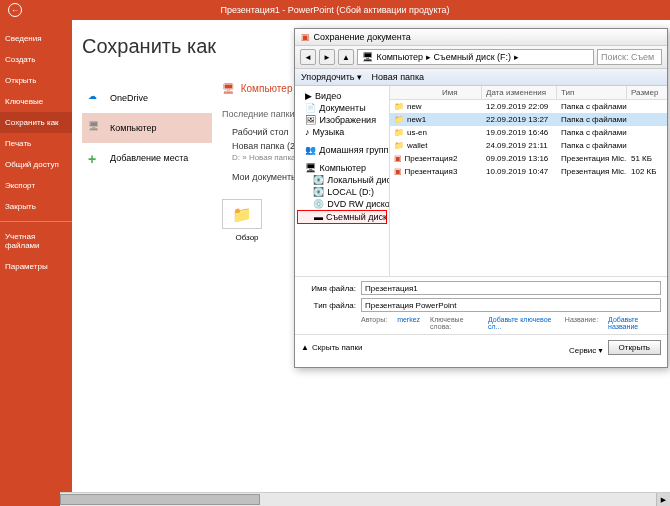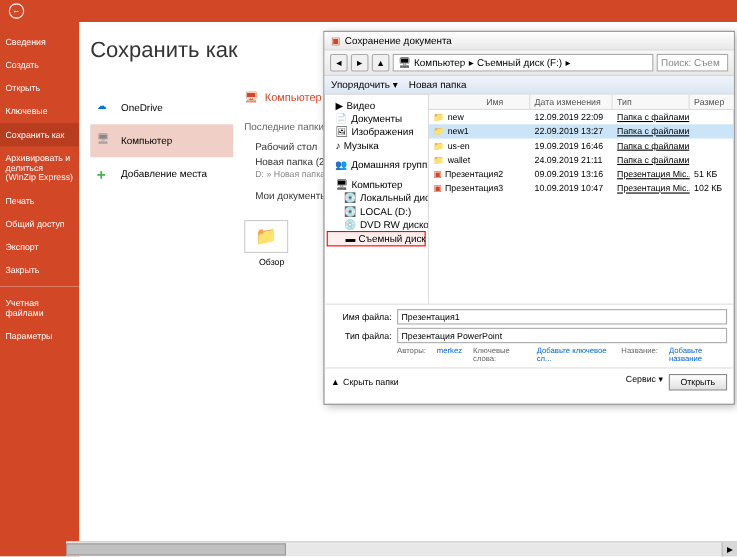--- a/index.html
+++ b/index.html
@@ -44,55 +44,55 @@
 .dlg-files{flex:1;}
 .file-header{display:flex;border-bottom:1px solid #ddd;background:#f8f8f8;font-size:8px;color:#555;}
 .fh-name{flex:1;padding:2px 4px;border-right:1px solid #ddd;margin-left:48px;}
 .fh-date{width:75px;padding:2px 4px;border-right:1px solid #ddd;}
 .fh-type{width:70px;padding:2px 4px;border-right:1px solid #ddd;}
 .fh-size{width:40px;padding:2px 4px;}
 .file-row{display:flex;font-size:8px;padding:1px 0;}
 .file-row.sel{background:#cce4f7;}
 .fr-name{flex:1;padding:1px 4px;display:flex;align-items:center;gap:3px;}
 .fr-date{width:75px;padding:1px 4px;}
-.fr-type{width:70px;padding:1px 4px;white-space:nowrap;overflow:hidden;text-decoration:underline;}
+.fr-type{width:70px;padding:1px 4px;white-space:nowrap;overflow:hidden;}
 .fr-size{width:40px;padding:1px 4px;text-align:left;}
 .folder-ic{color:#f0c060;}
 .ppt-ic{color:#d24726;}
 .dlg-bottom{border-top:1px solid #ddd;padding:4px 6px;}
 .field-row{display:flex;align-items:center;gap:5px;margin-bottom:3px;}
 .field-label{width:55px;text-align:right;font-size:8px;}
 .field-input{flex:1;border:1px solid #aaa;padding:1px 3px;font-size:8px;height:14px;}
 .meta-row{display:flex;gap:10px;font-size:7px;margin:4px 0 0 60px;}
 .meta-label{color:#666;}
 .meta-link{color:#0066cc;}
 .dlg-footer{border-top:1px solid #ddd;padding:5px 6px;display:flex;align-items:center;justify-content:space-between;}
 .hide-folders{display:flex;align-items:center;gap:3px;font-size:8px;}
-.dlg-buttons{display:flex;gap:5px;align-items:flex-start;}
+.dlg-buttons{display:flex;gap:5px;align-items:flex-end;}
 .dlg-btn{border:1px solid #888;background:linear-gradient(#fff,#e0e0e0);padding:2px 10px;font-size:8px;cursor:pointer;}
 .scrollbar-bottom{position:absolute;bottom:0;left:60px;right:0;height:14px;background:#e8e8e8;border-top:1px solid #ccc;display:flex;}
 .sb-track{flex:1;position:relative;}
 .sb-thumb{position:absolute;left:0;top:1px;width:200px;height:11px;background:#c0c0c0;border:1px solid #999;}
 .sb-arrow{width:14px;background:#d8d8d8;border-left:1px solid #bbb;display:flex;align-items:center;justify-content:center;font-size:7px;}
 </style>
 </head>
 <body>
 
 <div class="titlebar">
   <span class="back">←</span>
+  <span>Презентация1 - PowerPoint (Сбой активации продукта)</span>
 </div>
 
 <div class="main">
   <div class="sidebar">
     <div class="sidebar-item">Сведения</div>
     <div class="sidebar-item">Создать</div>
     <div class="sidebar-item">Открыть</div>
     <div class="sidebar-item">Ключевые</div>
     <div class="sidebar-item active">Сохранить как</div>
-    <div class="sidebar-item">Архивировать и делиться (WinZip Express)</div>
     <div class="sidebar-item">Печать</div>
     <div class="sidebar-item">Общий доступ</div>
     <div class="sidebar-item">Экспорт</div>
     <div class="sidebar-item">Закрыть</div>
     <div class="sidebar-divider"></div>
     <div class="sidebar-item">Учетная файлами</div>
     <div class="sidebar-item">Параметры</div>
   </div>
 
   <div class="content">

